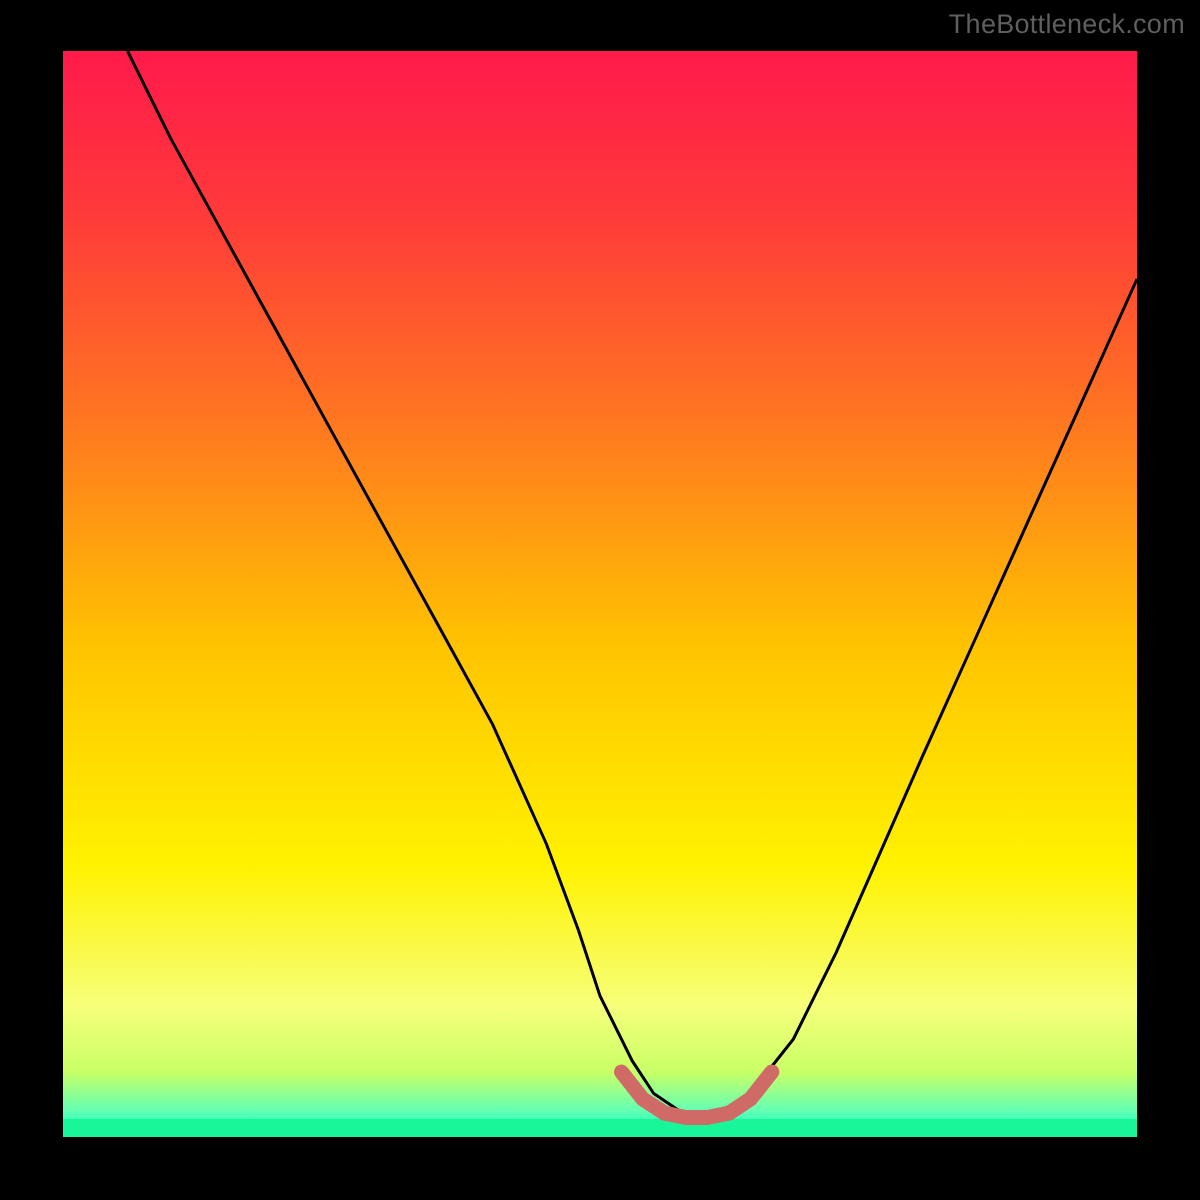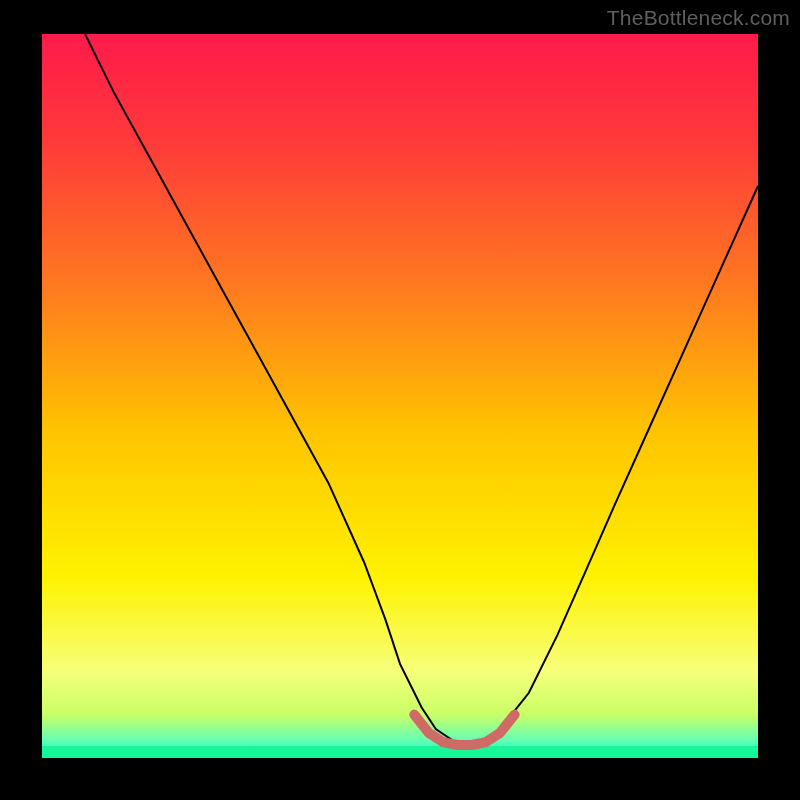--- a/index.html
+++ b/index.html
@@ -15,21 +15,21 @@
     position: relative;
     width: 800px;
     height: 800px;
     background: #000;
   }
   .watermark {
     position: absolute;
     top: 6px;
     right: 10px;
     color: #5f5f5f;
-    font-size: 21px;
+    font-size: 18px;
     font-weight: 500;
     letter-spacing: 0.2px;
     z-index: 10;
   }
   svg {
     display: block;
   }
 </style>
 </head>
 <body>

